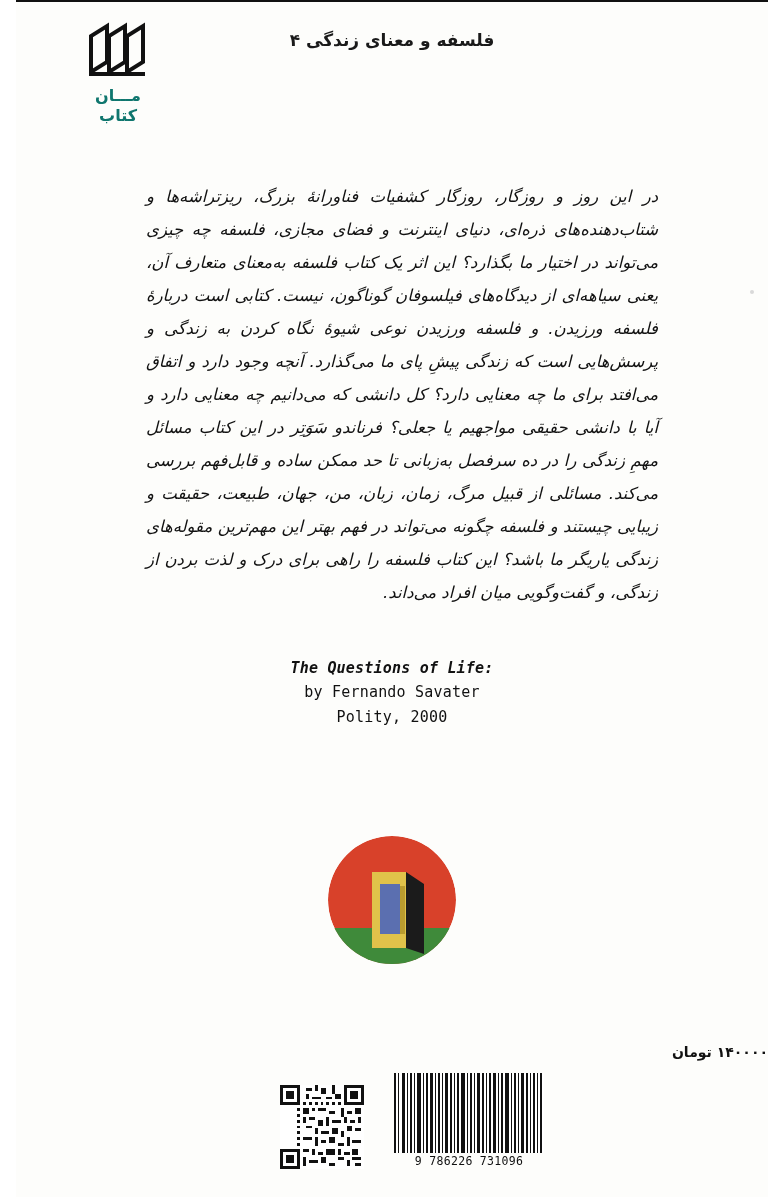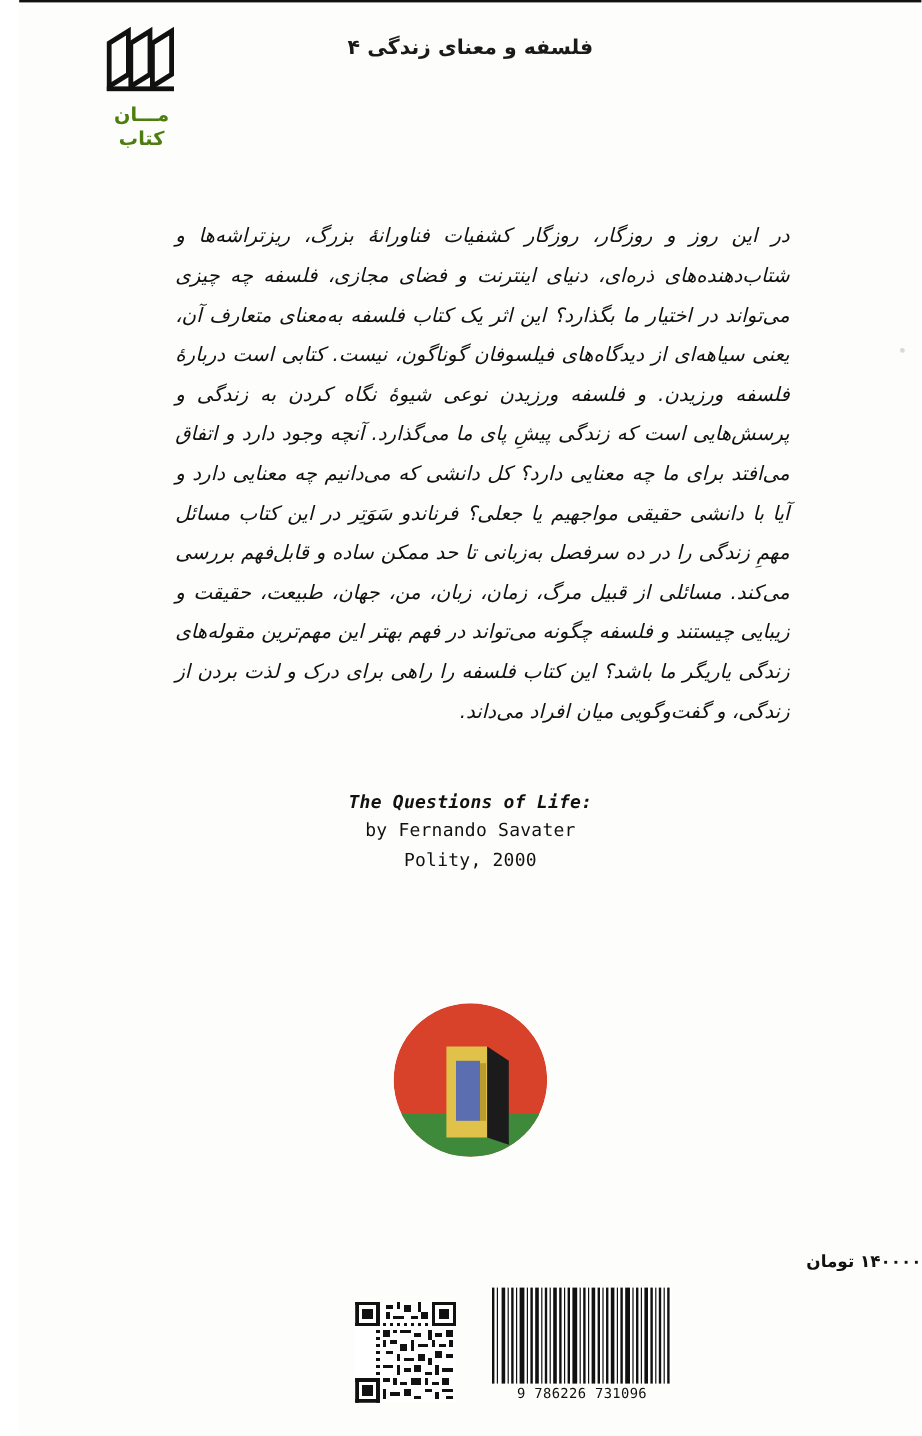--- a/index.html
+++ b/index.html
@@ -70,21 +70,21 @@
     height: 56px;
     position: relative;
     margin-bottom: 8px;
   }
   .logo-mark svg { display: block; }
 
   .logo-text {
     font-family: "DejaVu Sans", sans-serif;
     font-size: 16px;
     font-weight: bold;
-    color: #4d7c0f;
+    color: #0f766e;
     line-height: 1.28;
     text-align: center;
     direction: rtl;
   }
 
   
   .blurb {
     position: absolute;
     top: 180px;
     left: 130px;
@@ -152,21 +152,21 @@
     font-family: "DejaVu Sans", sans-serif;
     font-size: 14px;
     font-weight: bold;
     color: #111;
   }
 
   
   .codes {
     position: absolute;
     bottom: 8px;
-    left: 16px;
+    left: 0;
     right: 0;
     height: 120px;
     padding-left: 48px;
   }
 
   .qr {
     position: absolute;
     left: 264px;
     bottom: 20px;
     width: 84px;

